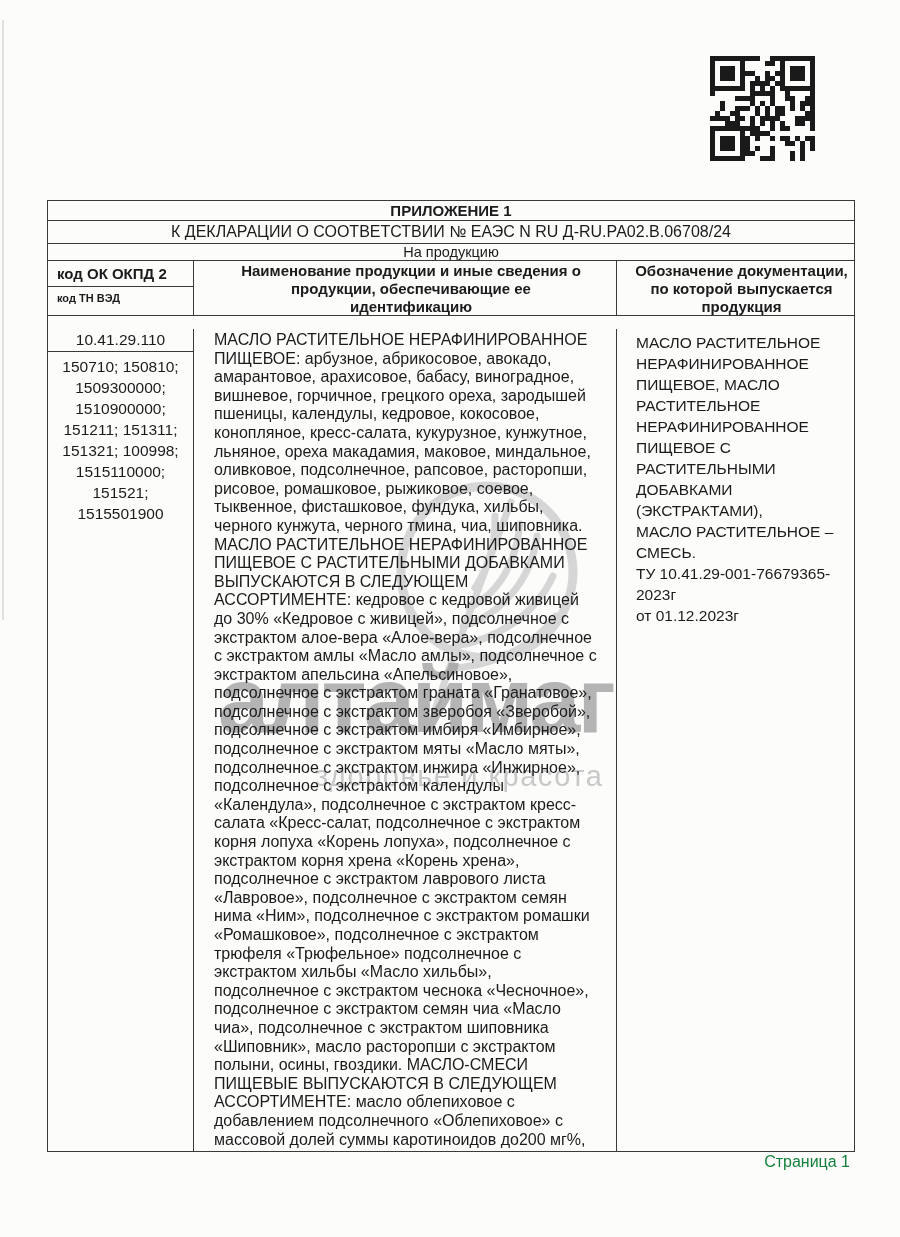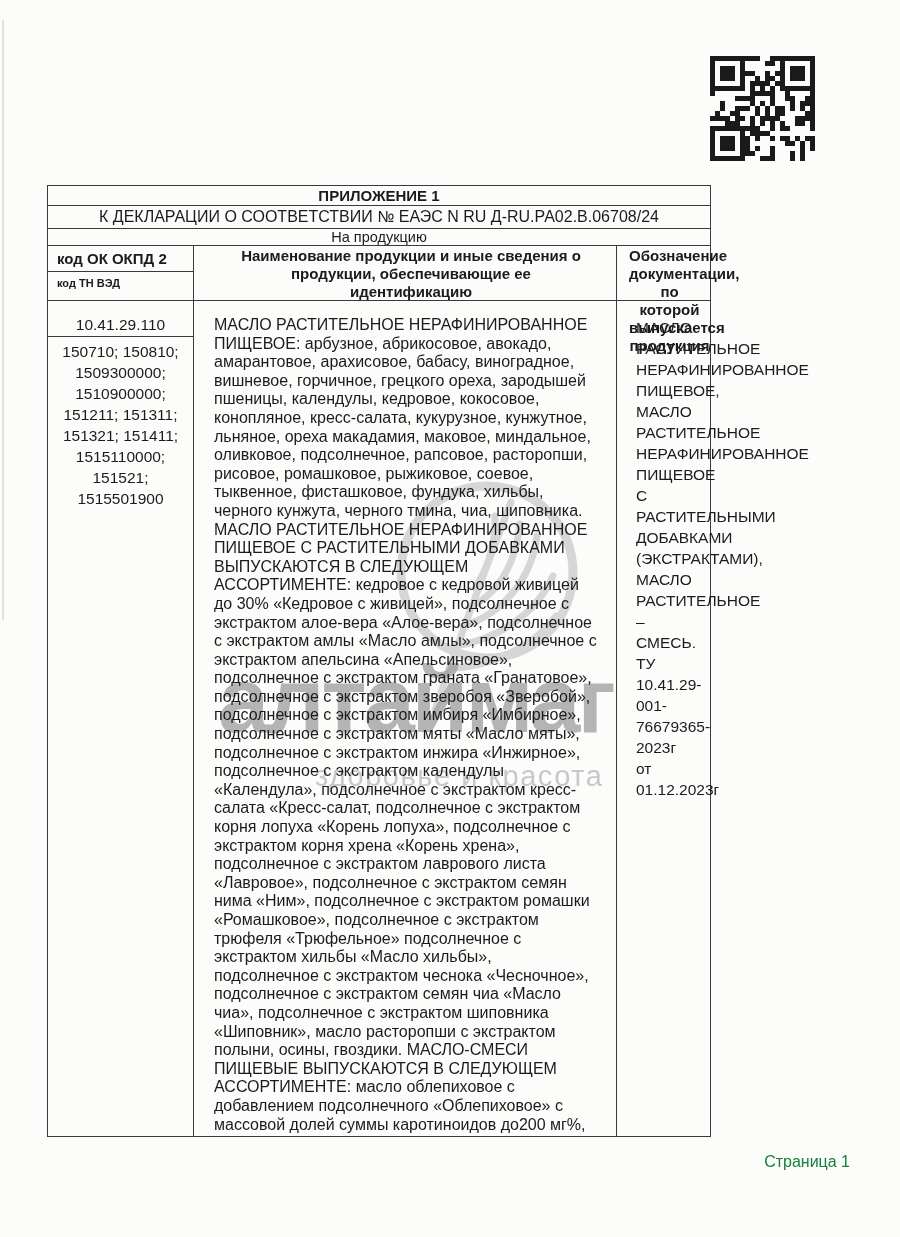--- a/index.html
+++ b/index.html
@@ -27,21 +27,21 @@
     font-weight:bold;font-size:92px;line-height:96px;letter-spacing:-3px;
     color:#9d9d9d;opacity:.75;white-space:nowrap;
   }
   .wm-tagline{
     position:absolute;left:315px;top:760px;
     font-size:29px;letter-spacing:1.5px;color:#c3c3c3;opacity:.9;white-space:nowrap;
   }
 
   
   .doc-table{
-    position:absolute;left:47px;top:185px;width:664px;z-index:1;
+    position:absolute;left:47px;top:200px;width:808px;z-index:1;
     border:1.6px solid #3a3a3a;box-sizing:border-box;background:transparent;
   }
   .t-row{border-bottom:1.6px solid #3a3a3a;box-sizing:border-box;}
   .t-row1{height:20px;text-align:center;font-weight:bold;font-size:15px;line-height:20px;}
   .t-row2{height:23px;text-align:center;font-size:16px;line-height:22px;}
   .t-row2 .lbl{font-weight:normal;}
   .t-row3{height:17px;text-align:center;font-size:14.5px;line-height:16px;}
   .t-grid{display:grid;grid-template-columns:146px 411px 1fr;gap:12px;}
   .t-head{height:55px;}
   .cell{box-sizing:border-box;min-width:0;}
@@ -344,21 +344,21 @@
 продукция</div>
     </div>
 
     <div class="t-grid t-body">
       <div class="cell v-r">
         <div class="okpd">10.41.29.110</div>
         <div class="tnved">150710; 150810;
 1509300000;
 1510900000;
 151211; 151311;
-151321; 151411;
+151321; 100998;
 1515110000;
 151521;
 1515501900</div>
       </div>
       <div class="cell v-r desc">МАСЛО РАСТИТЕЛЬНОЕ НЕРАФИНИРОВАННОЕ
 ПИЩЕВОЕ: арбузное, абрикосовое, авокадо,
 амарантовое, арахисовое, бабасу,  виноградное,
 вишневое, горчичное, грецкого ореха, зародышей
 пшеницы, календулы, кедровое, кокосовое,
 конопляное, кресс-салата, кукурузное, кунжутное,

